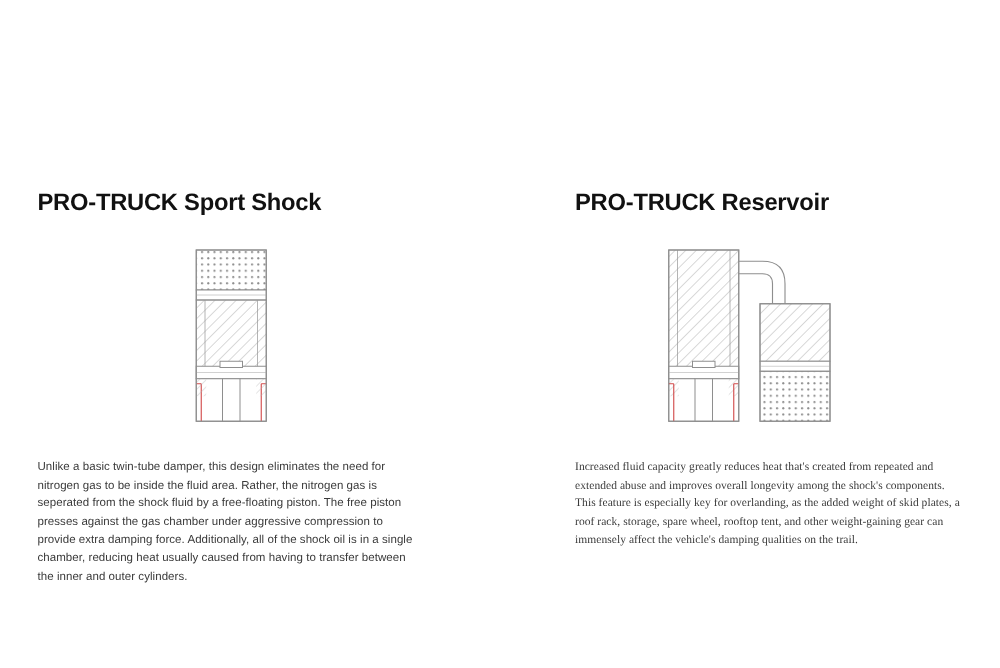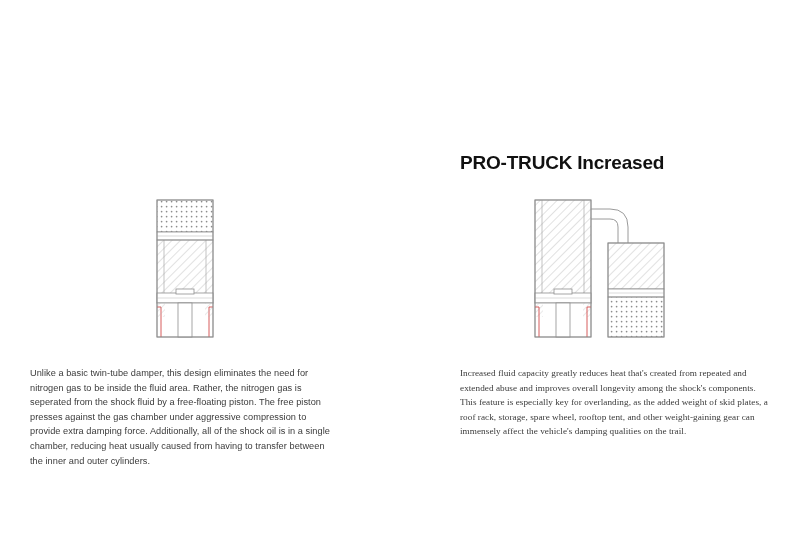--- a/index.html
+++ b/index.html
@@ -60,20 +60,21 @@
   }
   .column.right .col-body { width: 308px; font-family: Liberation Serif, serif; }
 </style>
 </head>
 <body>
 
 <div class="page">
 
   <div class="column left">
 
+    <div class="col-title">PRO-TRUCK Sport Shock</div>
 
     <div class="diagram">
       <svg width="310" height="150" viewBox="0 0 310 150" xmlns="http://www.w3.org/2000/svg">
         <defs>
           <pattern id="hatchL" width="6" height="6" patternTransform="rotate(45)" patternUnits="userSpaceOnUse">
             <line x1="0" y1="0" x2="0" y2="6" stroke="#a8a8a8" stroke-width="0.7"></line>
           </pattern>
           <pattern id="dotsL" width="5" height="5" patternUnits="userSpaceOnUse">
             <circle cx="1.6" cy="1.6" r="0.85" fill="#8d8d8d"></circle>
           </pattern>
@@ -110,21 +111,21 @@
 
         <rect x="127" y="5" width="56" height="137" fill="none" stroke="#8e8e8e" stroke-width="0.9"></rect>
       </svg>
     </div>
 
     <div class="col-body">Unlike a basic twin-tube damper, this design eliminates the need for nitrogen gas to be inside the fluid area. Rather, the nitrogen gas is seperated from the shock fluid by a free-floating piston. The free piston presses against the gas chamber under aggressive compression to provide extra damping force. Additionally, all of the shock oil is in a single chamber, reducing heat usually caused from having to transfer between the inner and outer cylinders.</div>
   </div>
 
   <div class="column right">
 
-    <div class="col-title">PRO-TRUCK Increased</div>
+    <div class="col-title">PRO-TRUCK Reservoir</div>
 
     <div class="diagram">
       <svg width="310" height="150" viewBox="0 0 310 150" xmlns="http://www.w3.org/2000/svg">
         <defs>
           <pattern id="hatchR" width="6" height="6" patternTransform="rotate(45)" patternUnits="userSpaceOnUse">
             <line x1="0" y1="0" x2="0" y2="6" stroke="#a8a8a8" stroke-width="0.7"></line>
           </pattern>
           <pattern id="dotsR" width="5" height="5" patternUnits="userSpaceOnUse">
             <circle cx="1.6" cy="1.6" r="0.85" fill="#8d8d8d"></circle>
           </pattern>

